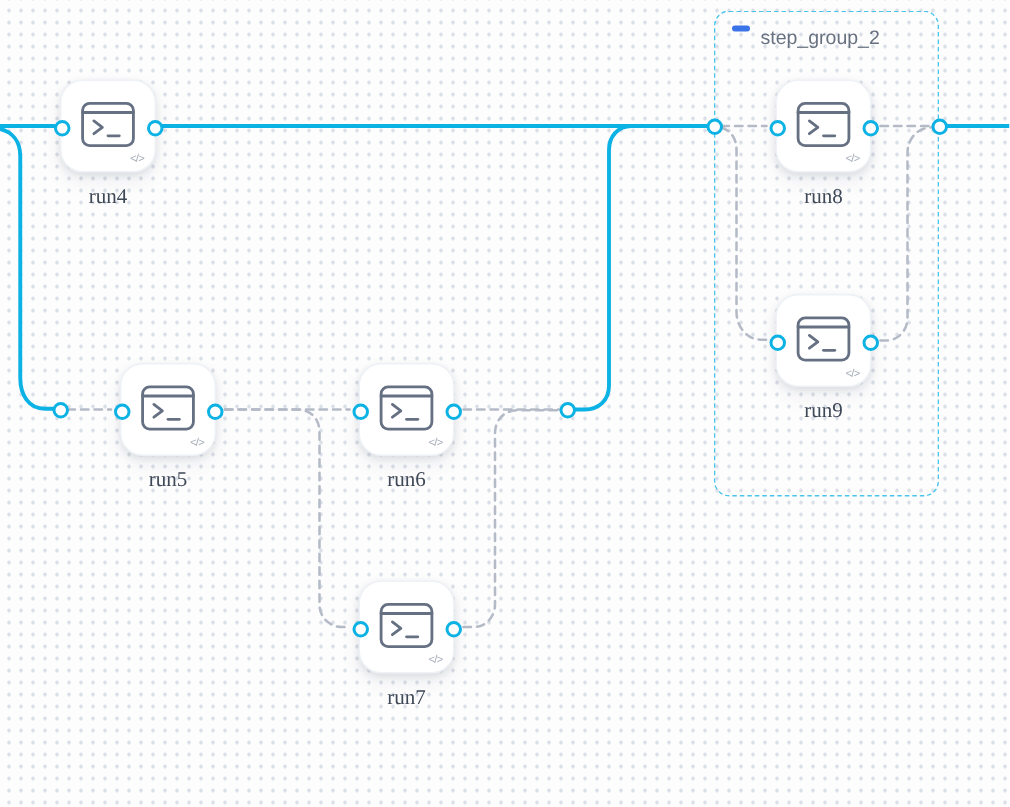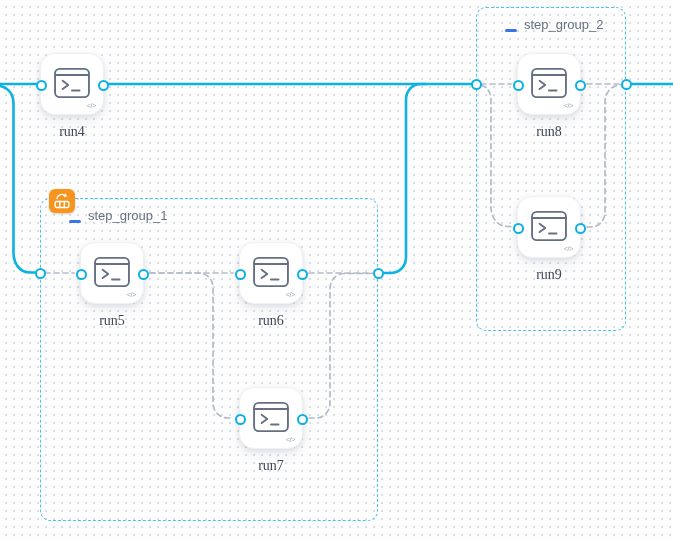--- a/index.html
+++ b/index.html
@@ -23,21 +23,21 @@
     background-size:8px 8px;background-position:2px 3px;
   }
   svg.edges{position:absolute;left:0;top:0;width:673px;height:538px;z-index:1}
   .e-solid{stroke:var(--edge-solid);stroke-width:2.6;fill:none;stroke-linecap:round}
   .e-dash{stroke:var(--edge-dashed);stroke-width:1.7;fill:none;stroke-linecap:round;stroke-dasharray:5 4}
   .group{
     position:absolute;z-index:2;
     border:1px dashed var(--group-border);
     border-radius:10px;background:transparent;
   }
-  .ghead{position:absolute;top:9px;left:28px;display:flex;align-items:flex-end;gap:7px;z-index:3}
+  .ghead{position:absolute;top:9px;left:11px;display:flex;align-items:flex-start;gap:7px;z-index:3}
   .minus{display:inline-block;width:12px;height:3.5px;border-radius:2px;background:var(--minus)}
   .glabel{font-size:13px;color:var(--group-label);white-space:nowrap}
   .badge{
     position:absolute;left:8px;top:-10px;width:26px;height:24px;border-radius:6px;
     background:var(--badge);z-index:4;display:flex;align-items:center;justify-content:center;
     box-shadow:0 1px 2px rgba(120,70,0,.25);
   }
   .node{
     position:absolute;width:64px;height:62px;background:#fff;border-radius:15px;
     border:1px solid #eef1f5;z-index:3;
@@ -76,35 +76,20 @@
     <path class="e-dash" d="M 150 273 H 233"></path>
     <path class="e-dash" d="M 150 273 H 198 C 207 273 213 279 213 288 V 403 C 213 411 219 418 228 418 H 233"></path>
     <path class="e-dash" d="M 309 273 H 373"></path>
     <path class="e-dash" d="M 309 418 H 316 C 324 418 330 411 330 403 V 289 C 330 280 336 273.5 345 273.5 H 373"></path>
     <path class="e-dash" d="M 481 84 H 511"></path>
     <path class="e-dash" d="M 481 85 C 487 87 491 92 491 100 V 208 C 491 217 497 226 507 226.5 H 511"></path>
     <path class="e-dash" d="M 587 84 H 621"></path>
     <path class="e-dash" d="M 587 227 H 591 C 599 227 605 220 605 212 V 102 C 605 93 611 85.5 620 85 L 622 84.6"></path>
   </svg>
 
-  <div class="group" style="left:40px;top:198px;width:338px;height:323px">
-    <div class="badge">
-      <svg viewBox="0 0 26 24" width="22" height="20">
-        <path d="M 7 9 A 5.8 5.8 0 0 1 17.2 6.2"></path>
-        <path d="M 17.2 2.6 L 19 6.4 L 14.8 7.2 Z" fill="#fff" stroke="none"></path>
-        <rect x="4.8" y="12.5" width="16.4" height="7.2" rx="1.6"></rect>
-        <line x1="10.3" y1="12.5" x2="10.3" y2="19.7"></line>
-        <line x1="15.8" y1="12.5" x2="15.8" y2="19.7"></line>
-      </svg>
-    </div>
-    <div class="ghead">
-      <span class="minus"></span>
-      <span class="glabel">step_group_1</span>
-    </div>
-  </div>
 
   <div class="group" style="left:476px;top:7px;width:150px;height:324px">
     <div class="ghead">
       <span class="minus"></span>
       <span class="glabel">step_group_2</span>
     </div>
   </div>
 
   <div class="port gport" style="left:34.5px;top:267.5px"></div>
   <div class="port gport" style="left:372.5px;top:267.5px"></div>

